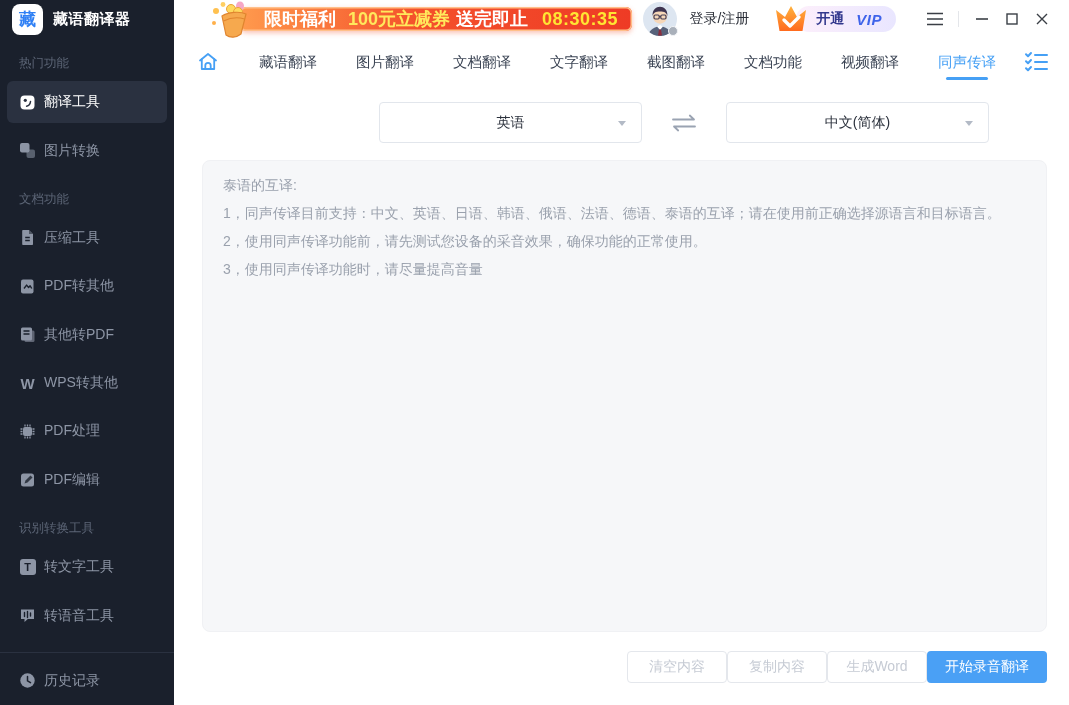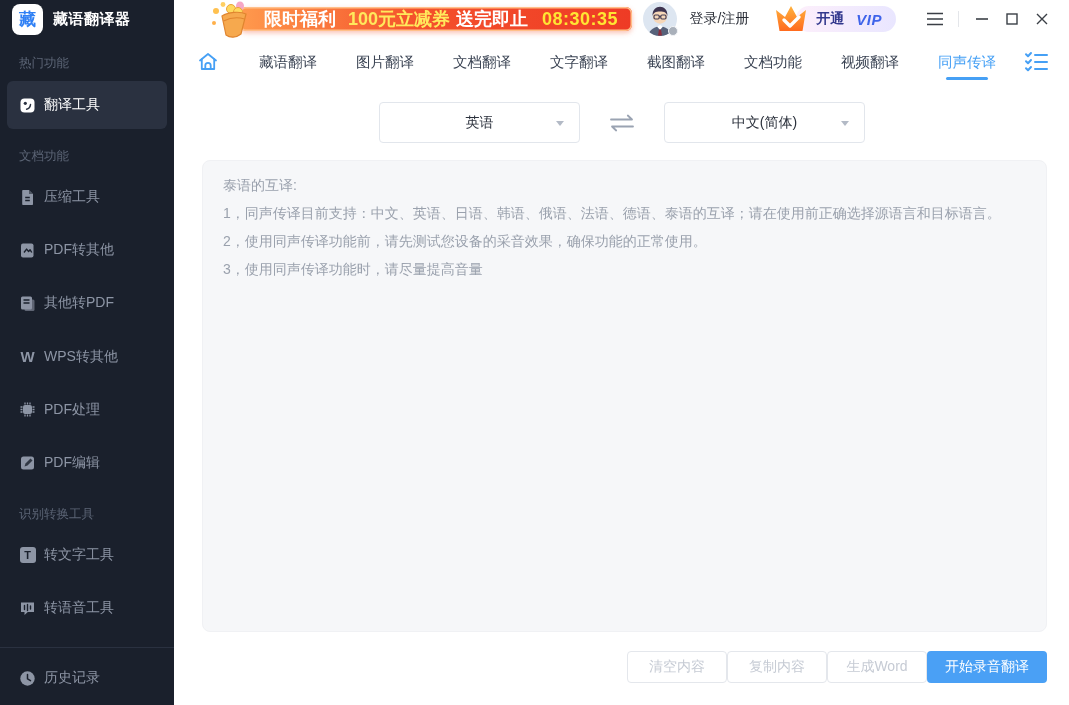--- a/index.html
+++ b/index.html
@@ -57,21 +57,21 @@
   .tabs{height:48px;display:flex;align-items:center;padding:0 20px 0 22px;flex-shrink:0}
   .home-btn{width:24px;height:24px;display:flex;align-items:center;justify-content:center;cursor:pointer;flex-shrink:0}
   .tab{font-size:14.5px;color:#3a4353;margin-left:39px;position:relative;height:48px;display:flex;align-items:center;cursor:pointer;white-space:nowrap}
   .tab:first-of-type{margin-left:21px}
   .tab.active{color:#46a0f5}
   .tab.active::after{content:"";position:absolute;left:50%;transform:translateX(-50%);bottom:6px;width:42px;height:3px;border-radius:2px;background:#46a0f5}
   .checklist-btn{margin-left:auto;width:26px;height:26px;display:flex;align-items:center;justify-content:center;cursor:pointer}
 
   
   .lang-row{display:flex;align-items:center;margin:16px 0 0 205px;flex-shrink:0}
-  .select{width:201px;height:41px;border:1px solid #e2e6ec;border-radius:4px;background:#fff;display:flex;align-items:center;justify-content:center;position:relative;font-size:14px;color:#2b313c;cursor:pointer}
+  .select{width:263px;height:41px;border:1px solid #e2e6ec;border-radius:4px;background:#fff;display:flex;align-items:center;justify-content:center;position:relative;font-size:14px;color:#2b313c;cursor:pointer}
   .caret{position:absolute;right:15px;top:18px;width:0;height:0;border-left:4.5px solid transparent;border-right:4.5px solid transparent;border-top:5.5px solid #b3bac6}
   .swap-btn{width:28px;height:28px;margin:0 28px;display:flex;align-items:center;justify-content:center;cursor:pointer}
 
   
   .panel{margin:17px 22px 0 28px;height:472px;background:#f6f7f9;border:1px solid #f0f1f4;border-radius:8px;padding:10px 20px;font-size:14px;color:#9aa1ad;line-height:28px;flex-shrink:0}
   .panel .line{white-space:nowrap;overflow:hidden}
 
   
   .footer{display:flex;justify-content:flex-end;align-items:center;margin:19px 22px 0 0}
   .btn{height:32px;min-width:100px;padding:0 18px;border-radius:4px;font-size:14px;display:flex;align-items:center;justify-content:center;cursor:pointer;white-space:nowrap}
@@ -95,20 +95,29 @@
       <span class="s-icon">
         <svg width="17" height="17" viewBox="0 0 17 17">
             <rect x="1.5" y="1.5" width="14" height="14" rx="4" fill="currentColor"></rect>
             <circle cx="6.3" cy="6.3" r="1.6" fill="#2a3140"></circle>
             <path d="M7.6 12.2c2.4-.5 3.6-2.2 3.9-4.6" stroke="#2a3140" stroke-width="1.5" fill="none" stroke-linecap="round"></path>
           </svg>
       </span>
       <span>翻译工具</span>
     </div>
 
+    <div class="side-item">
+      <span class="s-icon">
+        <svg width="17" height="17" viewBox="0 0 17 17">
+            <rect x="1" y="1" width="9.5" height="9.5" rx="2" fill="currentColor"></rect>
+            <rect x="7.5" y="7.5" width="8.5" height="8.5" rx="2" fill="currentColor" opacity=".55"></rect>
+          </svg>
+      </span>
+      <span>图片转换</span>
+    </div>
 
     <div class="section-label">文档功能</div>
 
     <div class="side-item">
       <span class="s-icon">
         <svg width="17" height="17" viewBox="0 0 17 17">
             <path d="M4 1h6l4 4v10.2a.8.8 0 0 1-.8.8H4a.8.8 0 0 1-.8-.8V1.8A.8.8 0 0 1 4 1z" fill="currentColor"></path>
             <path d="M10 1v4h4z" fill="#1a202c" opacity=".55"></path>
             <path d="M6.2 8.5h4.6M6.2 11.5h4.6" stroke="#1a202c" stroke-width="1.4"></path>
           </svg>

